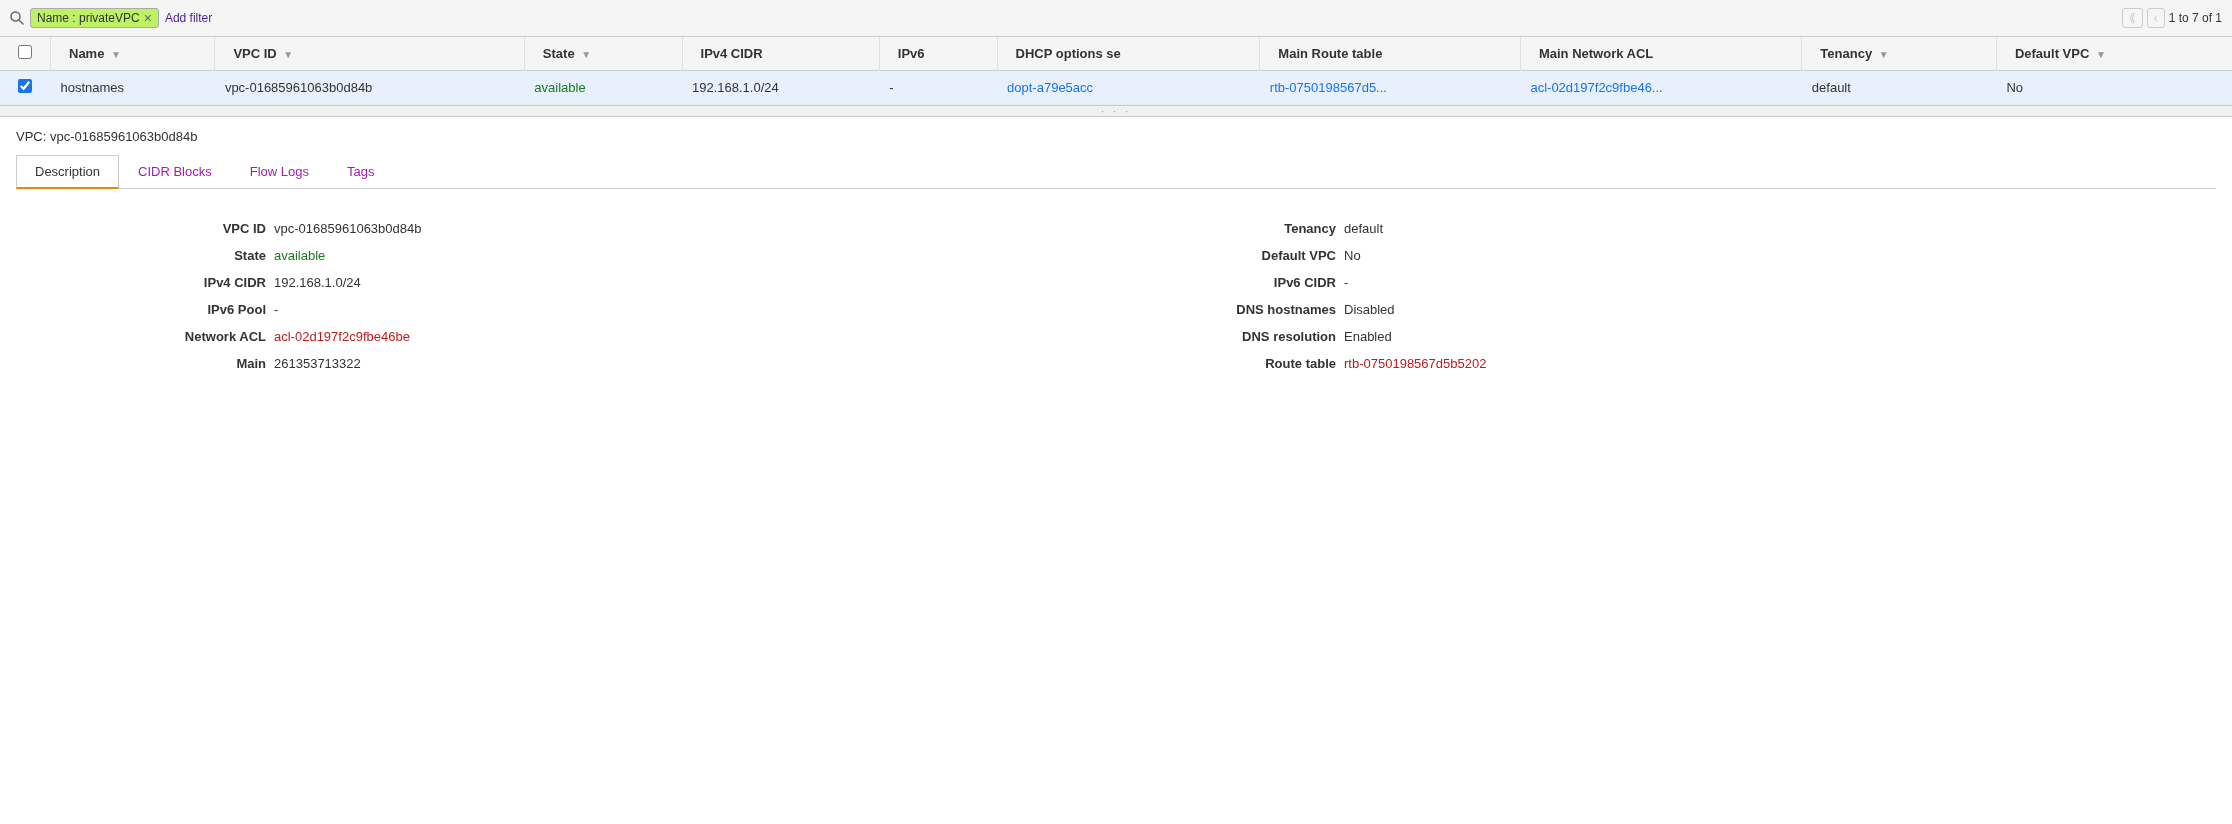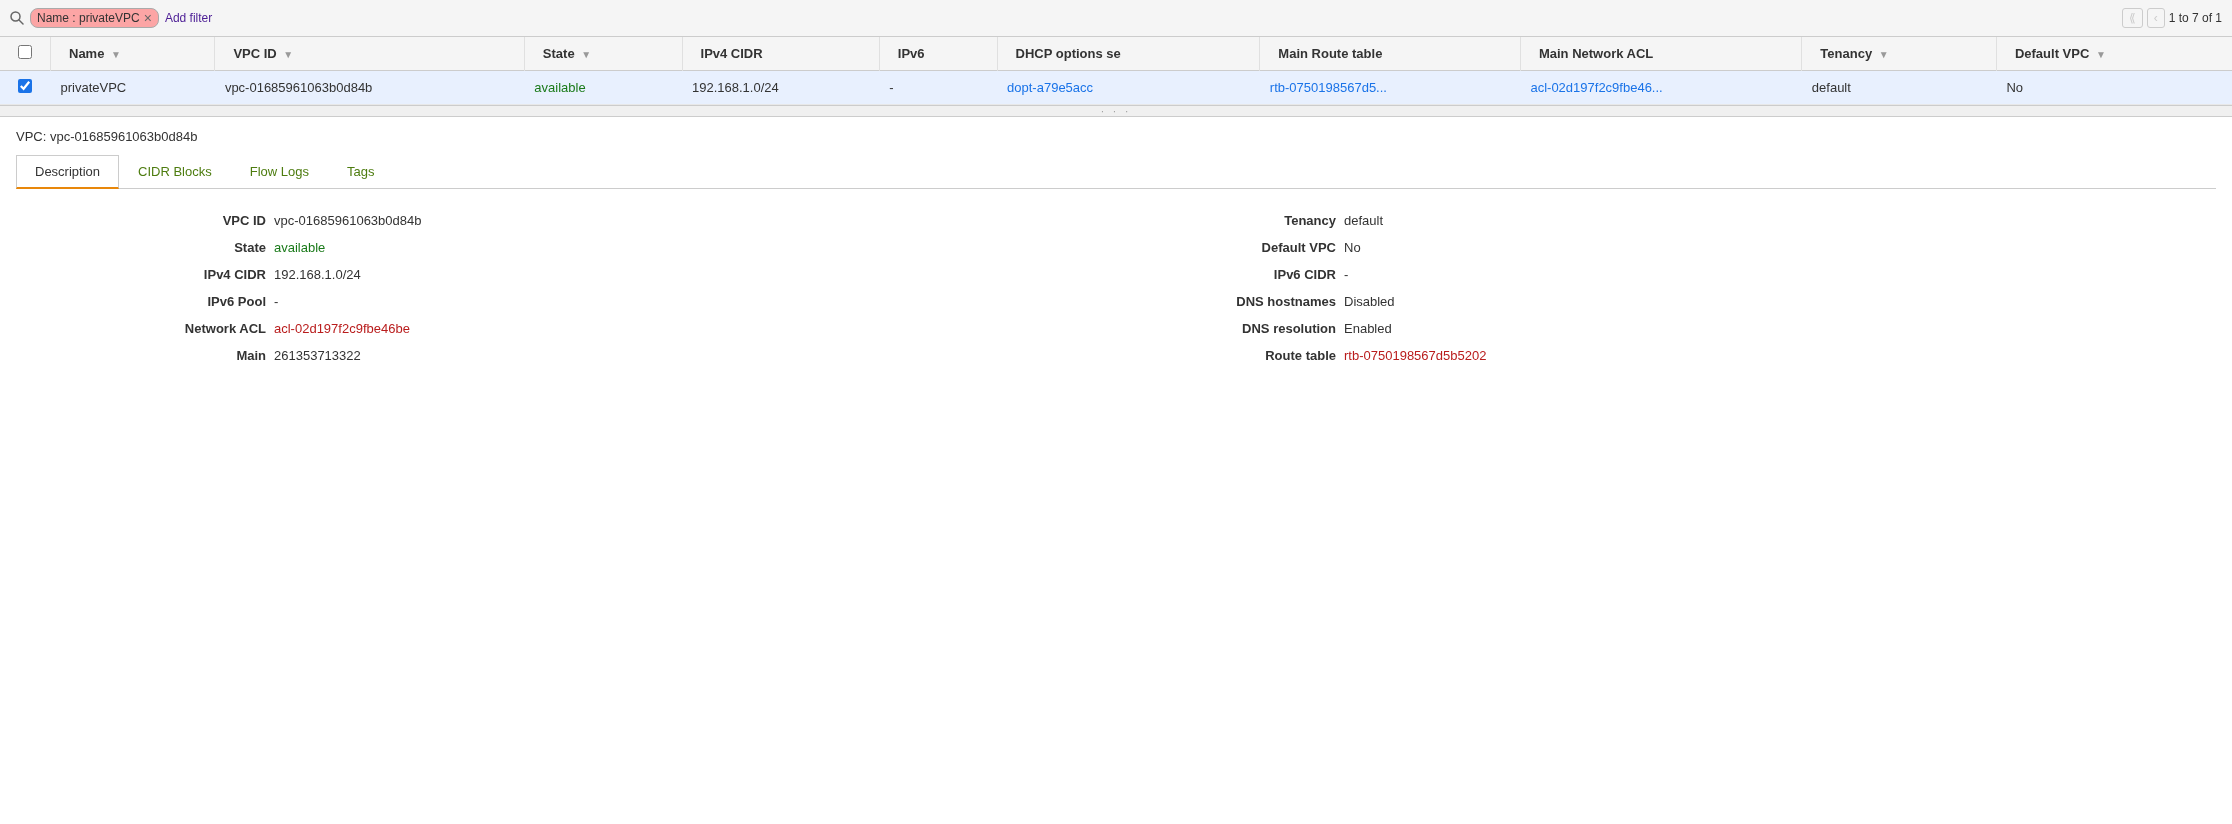--- a/index.html
+++ b/index.html
@@ -15,23 +15,23 @@
       gap: 6px;
     }
     .search-icon-wrap {
       display: flex;
       align-items: center;
       color: #666;
     }
     .filter-tag {
       display: flex;
       align-items: center;
-      background: #fca5a5;
+      background: #bef264;
       border: 1px solid #aaa;
-      border-radius: 8px;
+      border-radius: 3px;
       padding: 2px 6px;
       font-size: 12px;
       gap: 4px;
     }
     .filter-tag-x {
       cursor: pointer;
       color: #666;
       font-size: 14px;
       line-height: 1;
     }
@@ -126,27 +126,27 @@
       font-weight: 600;
       margin-bottom: 10px;
       color: #333;
     }
     .detail-vpc-id span { font-weight: normal; }
 
     
     .tabs {
       display: flex;
       border-bottom: 1px solid #ccc;
-      margin-bottom: 4px;
+      margin-bottom: 12px;
     }
     .tab {
       padding: 8px 18px;
       cursor: pointer;
       font-size: 13px;
-      color: #4d7c0f;
+      color: #a21caf;
       border: 1px solid transparent;
       border-bottom: none;
       background: none;
       position: relative;
       bottom: -1px;
     }
     .tab.active {
       border: 1px solid #ccc;
       border-bottom: 2px solid #e8870a;
       background: #fff;
@@ -239,21 +239,21 @@
         <span>Default VPC</span>
         <span class="sort-arrow">▼</span>
       </th>
     </tr>
   </thead>
   <tbody>
     <tr class="selected">
       <td class="checkbox-cell">
         <input type="checkbox" class="cb" checked="" style="">
       </td>
-      <td>privateVPC</td>
+      <td>hostnames</td>
       <td>vpc-01685961063b0d84b</td>
       <td>
         <span class="status-available">available</span>
       </td>
       <td>192.168.1.0/24</td>
       <td>-</td>
       <td>
         <a class="link-blue">dopt-a79e5acc</a>
       </td>
       <td>

